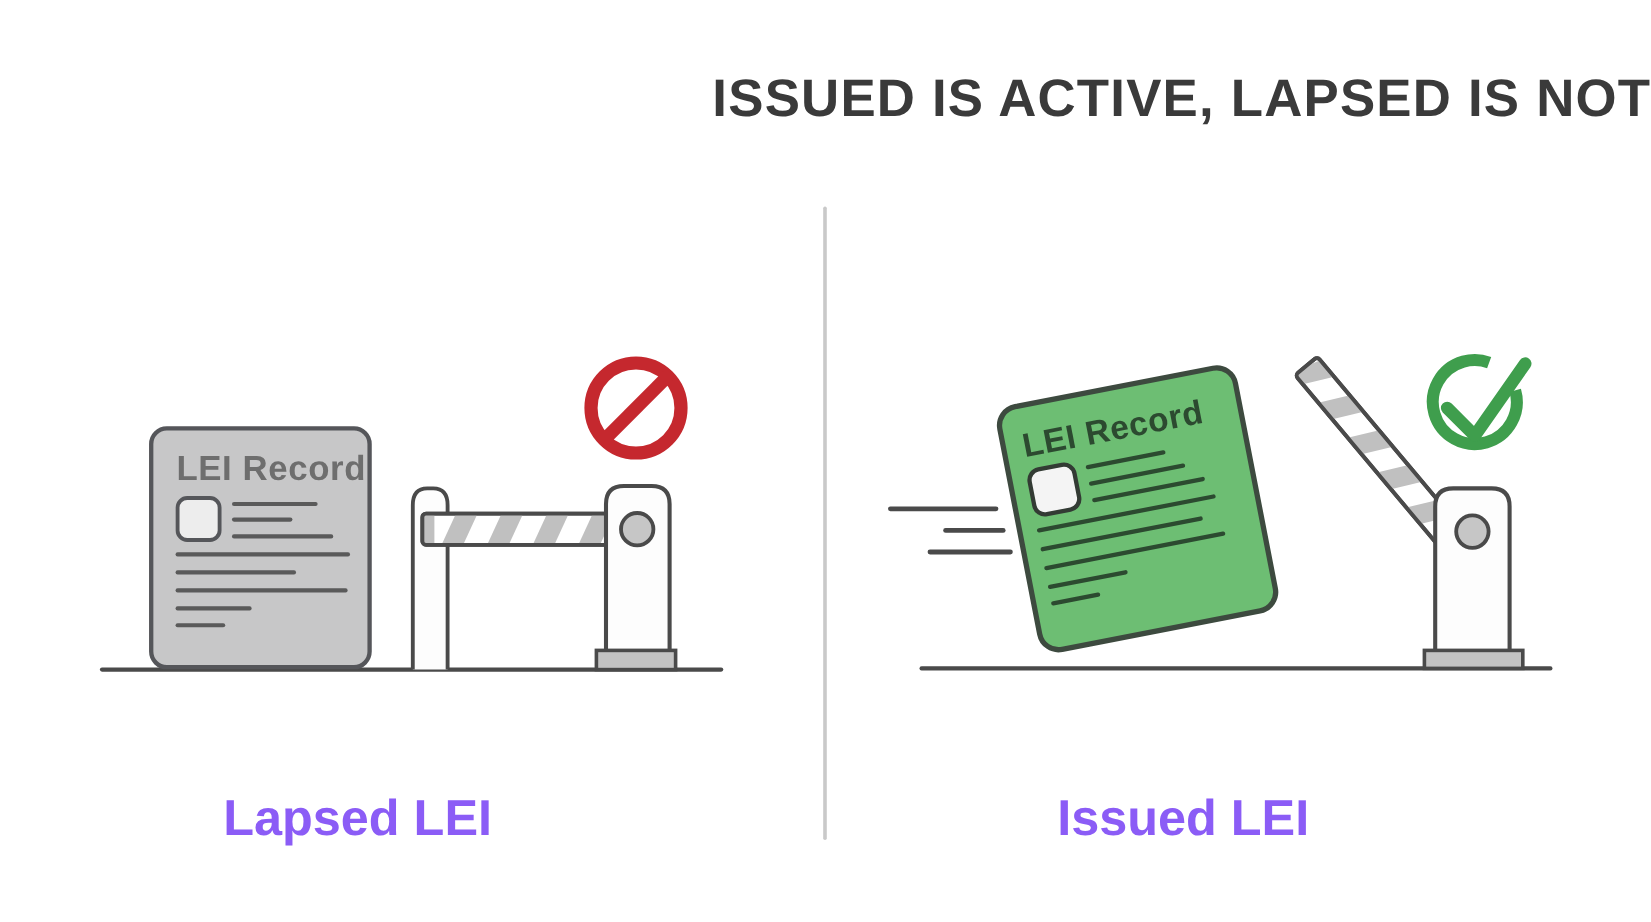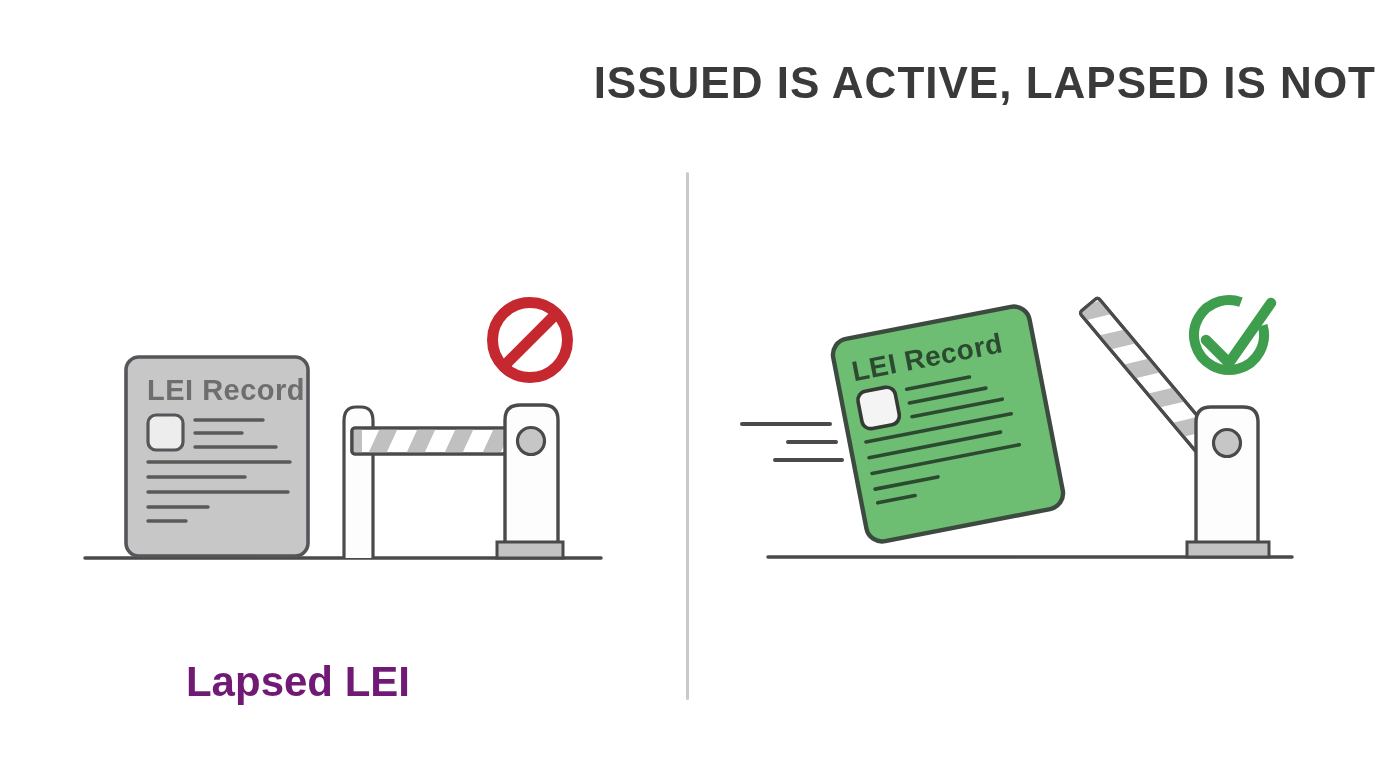--- a/index.html
+++ b/index.html
@@ -5,21 +5,21 @@
   html,body{margin:0;padding:0;background:#ffffff;}
   .stage{position:relative;width:1376px;height:768px;background:#ffffff;overflow:hidden;
          font-family:"Liberation Sans", sans-serif;}
   .title{position:absolute;left:0;top:58px;width:1376px;text-align:right;
          font-size:44px;font-weight:800;letter-spacing:1px;color:#3a3a3a;white-space:nowrap;}
   .divider{position:absolute;left:686px;top:172px;width:3px;height:528px;background:#c9c9c9;border-radius:2px;}
   .panel-svg{position:absolute;top:255px;width:620px;height:340px;}
   .svg-left{left:60px;}
   .svg-right{left:700px;}
   .caption{position:absolute;top:658px;width:596px;text-align:center;
-           font-size:42px;font-weight:600;color:#701a75;}
+           font-size:42px;font-weight:600;color:#8b5cf6;}
   .cap-left{left:0;}
   .cap-right{left:688px;}
   
   .ink{stroke:#4a4a4a;}
   .doc-line{stroke:#5a5a5a;stroke-width:3.4;stroke-linecap:round;}
   .card-line{stroke:#2c4a30;stroke-width:3.6;stroke-linecap:round;}
   .speed{stroke:#4a4a4a;stroke-width:4;stroke-linecap:round;}
   text.doc-label{font-family:"Liberation Sans", sans-serif;font-weight:700;font-size:29px;
                  fill:#6e6e6e;letter-spacing:0.5px;}
   text.card-label{font-family:"Liberation Sans", sans-serif;font-weight:700;font-size:28px;
@@ -136,14 +136,15 @@
       </g>
     </g>
 
     <g>
       <circle cx="1229" cy="335" r="35" fill="none" stroke="#3f9e4d" stroke-width="10" pathLength="100" stroke-dasharray="85 15" transform="rotate(-16 1229 335)"></circle>
       <path d="M1206,340 L1229,363 L1271,303" fill="none" stroke="#3f9e4d" stroke-width="10.5" stroke-linecap="round" stroke-linejoin="round"></path>
     </g>
   </svg>
 
   <div class="caption cap-left">Lapsed LEI</div>
+  <div class="caption cap-right">Issued LEI</div>
 
 </div>
 
 </body></html>

